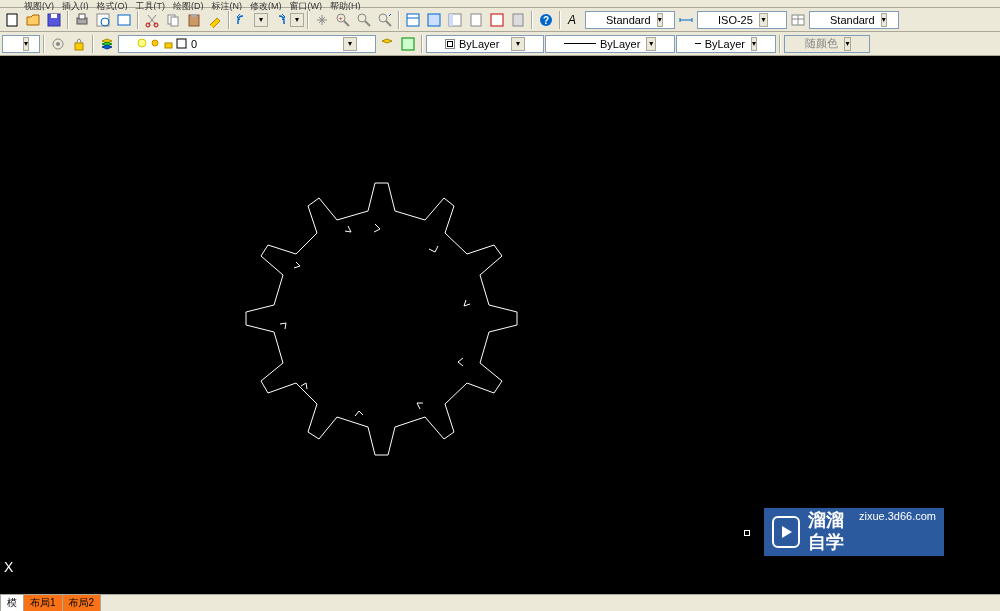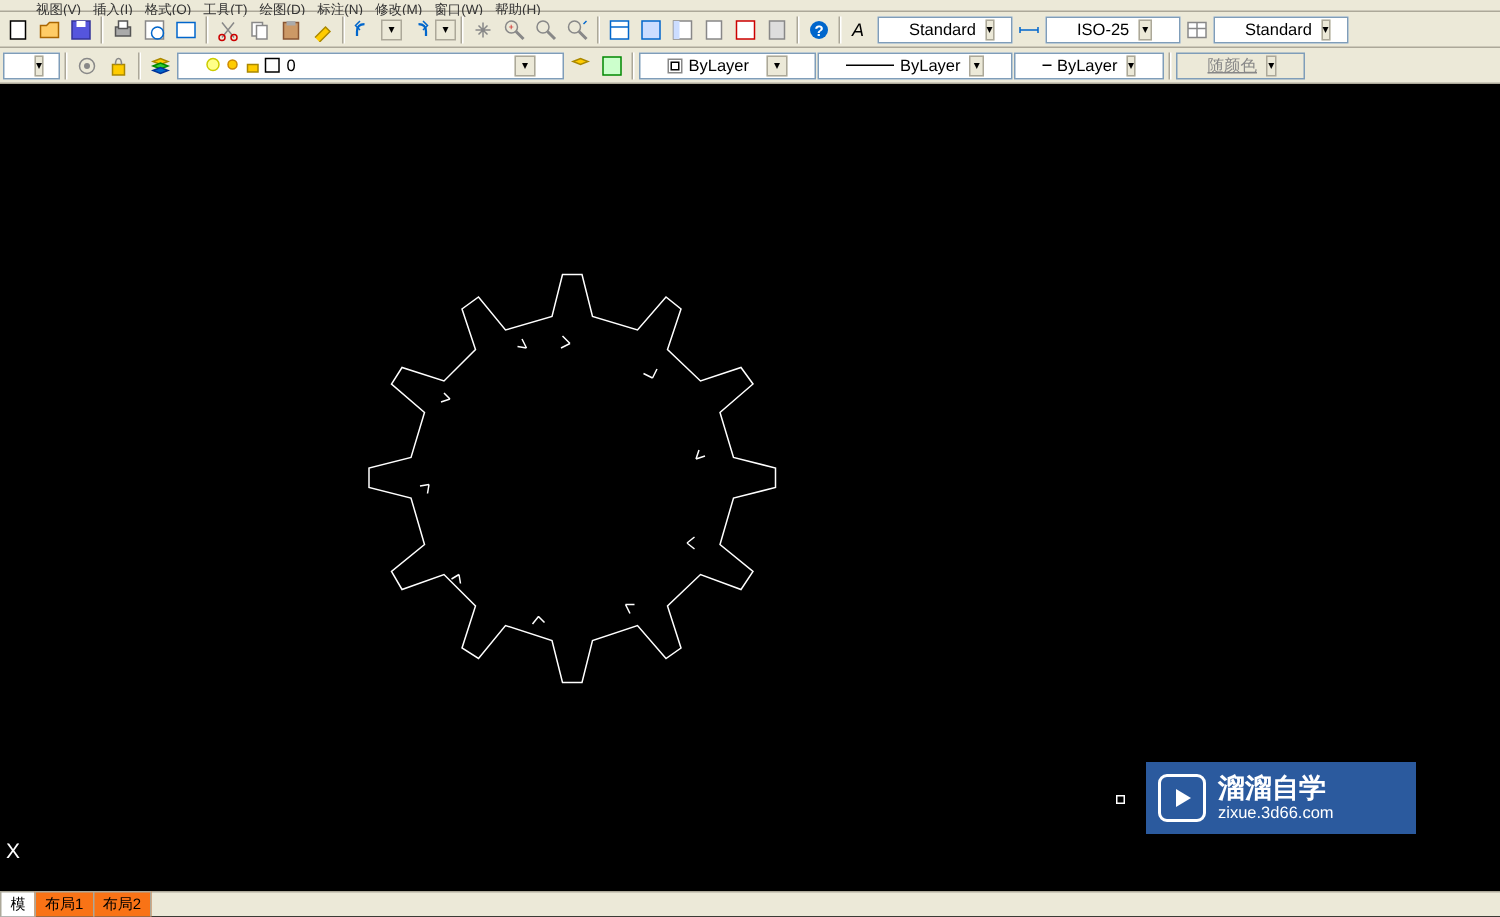--- a/index.html
+++ b/index.html
@@ -140,21 +140,21 @@
       height: 32px;
       border: 2px solid #fff;
       border-radius: 6px;
       display: flex;
       align-items: center;
       justify-content: center;
     }
     .watermark-text {
       color: #fff;
       display: flex;
-      flex-direction: column;
+      flex-direction: row;
       line-height: 1.2;
     }
     .watermark-cn {
       font-size: 18px;
       font-weight: bold;
     }
     .watermark-en {
       font-size: 11px;
     }
     
@@ -481,21 +481,21 @@
 
   <div class="dropdown" style="width:100px;">
     <span class="lineweight-sample" style="width:20px;"></span>
     <span class="dropdown-text">ByLayer</span>
     <span style="flex:1"></span>
     <span class="dropdown-arrow">▾</span>
   </div>
   <div class="separator"></div>
 
   <div class="dropdown" style="width:86px; background:#ece9d8;">
-    <span class="dropdown-text" style="color:#888;text-decoration:underline;">随颜色</span>
+    <span class="dropdown-text" style="color:#888;">随颜色</span>
     <span style="flex:1"></span>
     <span class="dropdown-arrow">▾</span>
   </div>
 </div>
 
 <div class="canvas-area">
   <svg class="gear-svg" width="290" height="290">
     <g stroke="#fff" stroke-width="1" fill="none">
 
       <path d="

